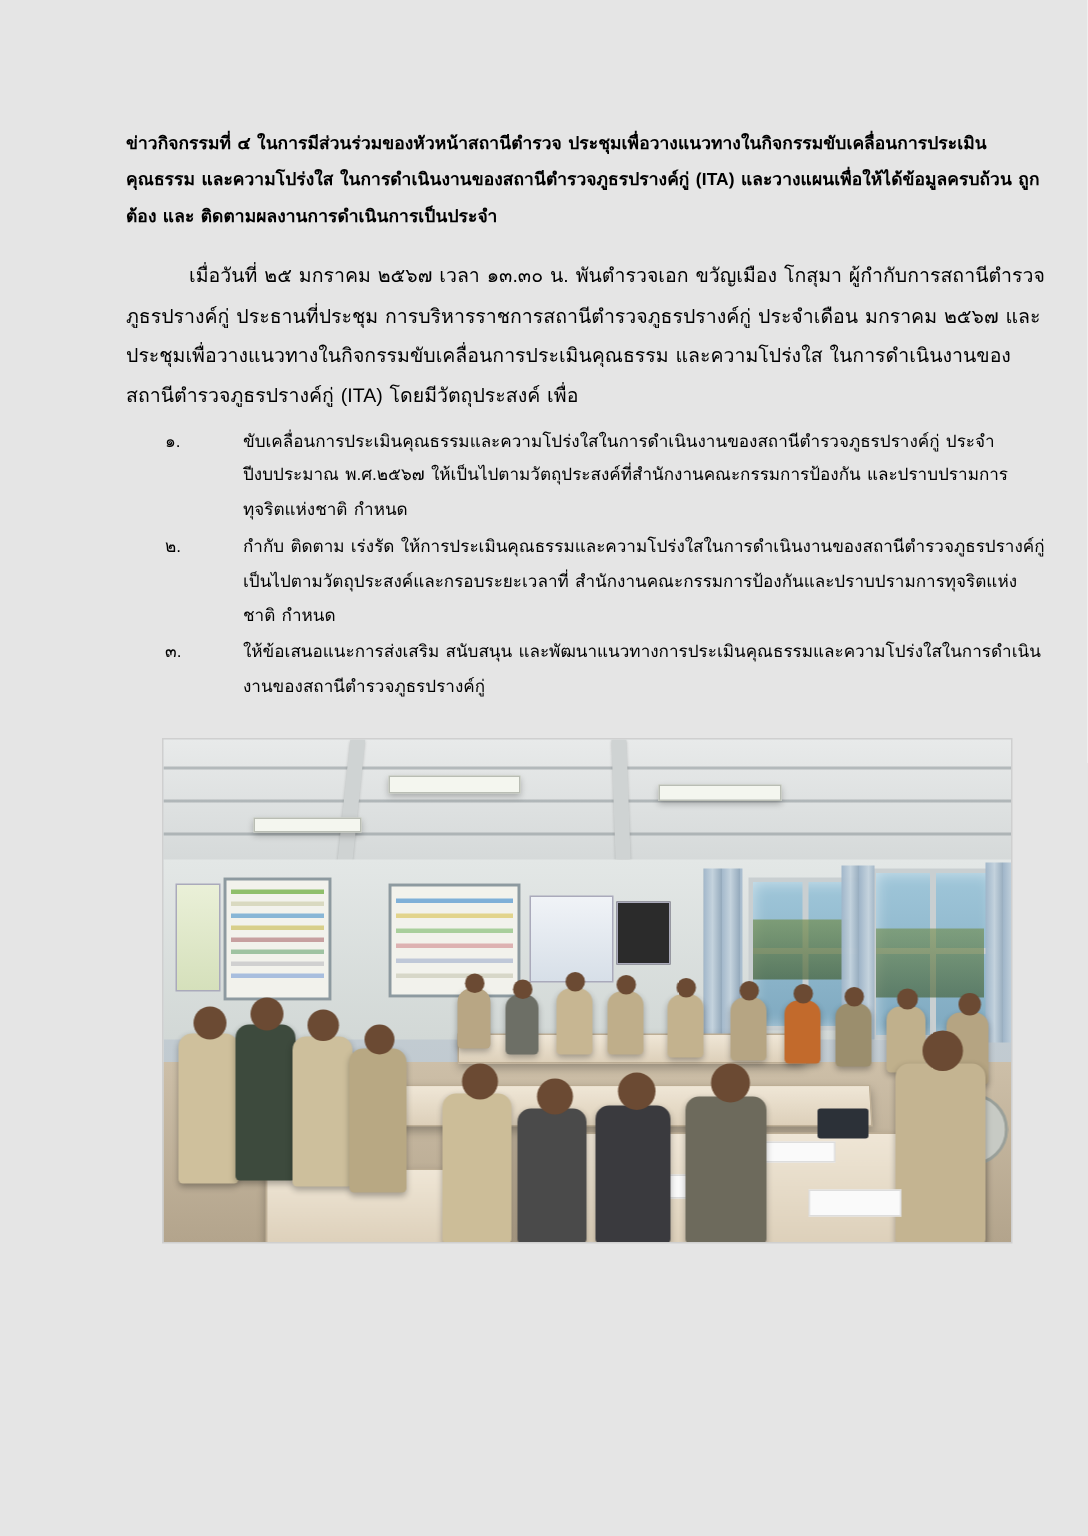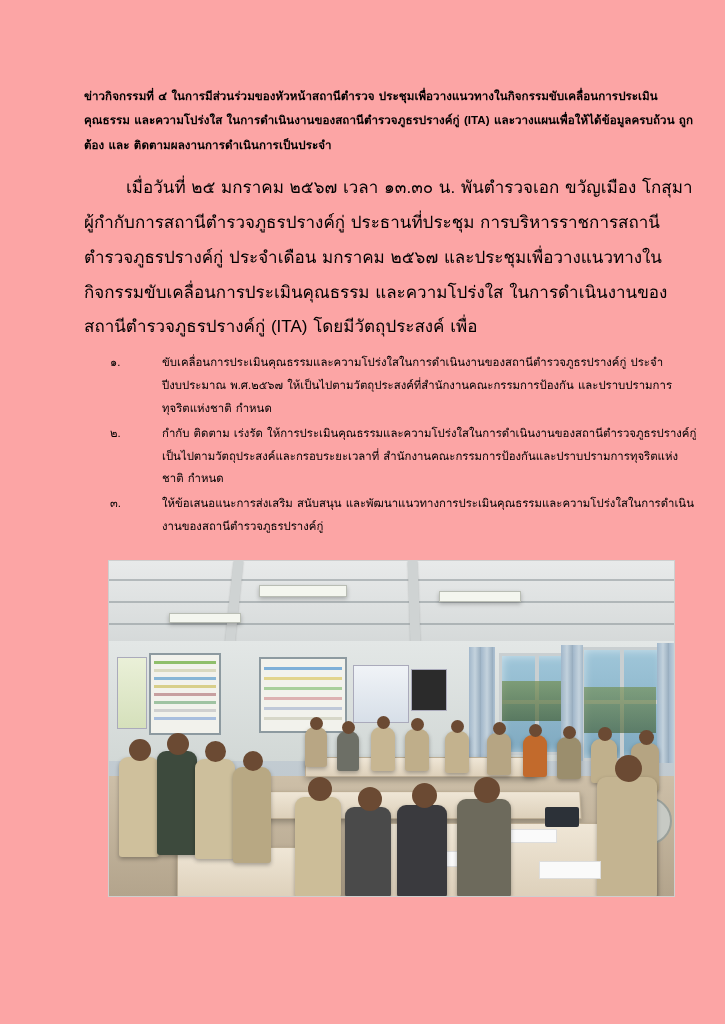--- a/index.html
+++ b/index.html
@@ -11,35 +11,35 @@
     width: 725px;
     height: 1024px;
     font-family: "Liberation Sans", "DejaVu Sans", sans-serif;
     color: #000000;
     overflow: hidden;
   }
   .page {
     position: relative;
     width: 725px;
     height: 1024px;
-    background: #fca5a5;
+    background: #e5e5e5;
     box-sizing: border-box;
     padding: 84px 26px 40px 84px;
   }
   .heading {
     font-size: 11.6px;
     font-weight: bold;
     line-height: 2.1;
     text-align: left;
     letter-spacing: 0.05px;
     margin: 0 0 14px 0;
     word-spacing: 1px;
   }
   .body-para {
-    font-size: 17px;
+    font-size: 13px;
     line-height: 2.05;
     margin: 0 0 4px 0;
     text-align: left;
     word-spacing: 1px;
   }
   .body-para .indent {
     display: inline-block;
     width: 42px;
   }
   .list {

